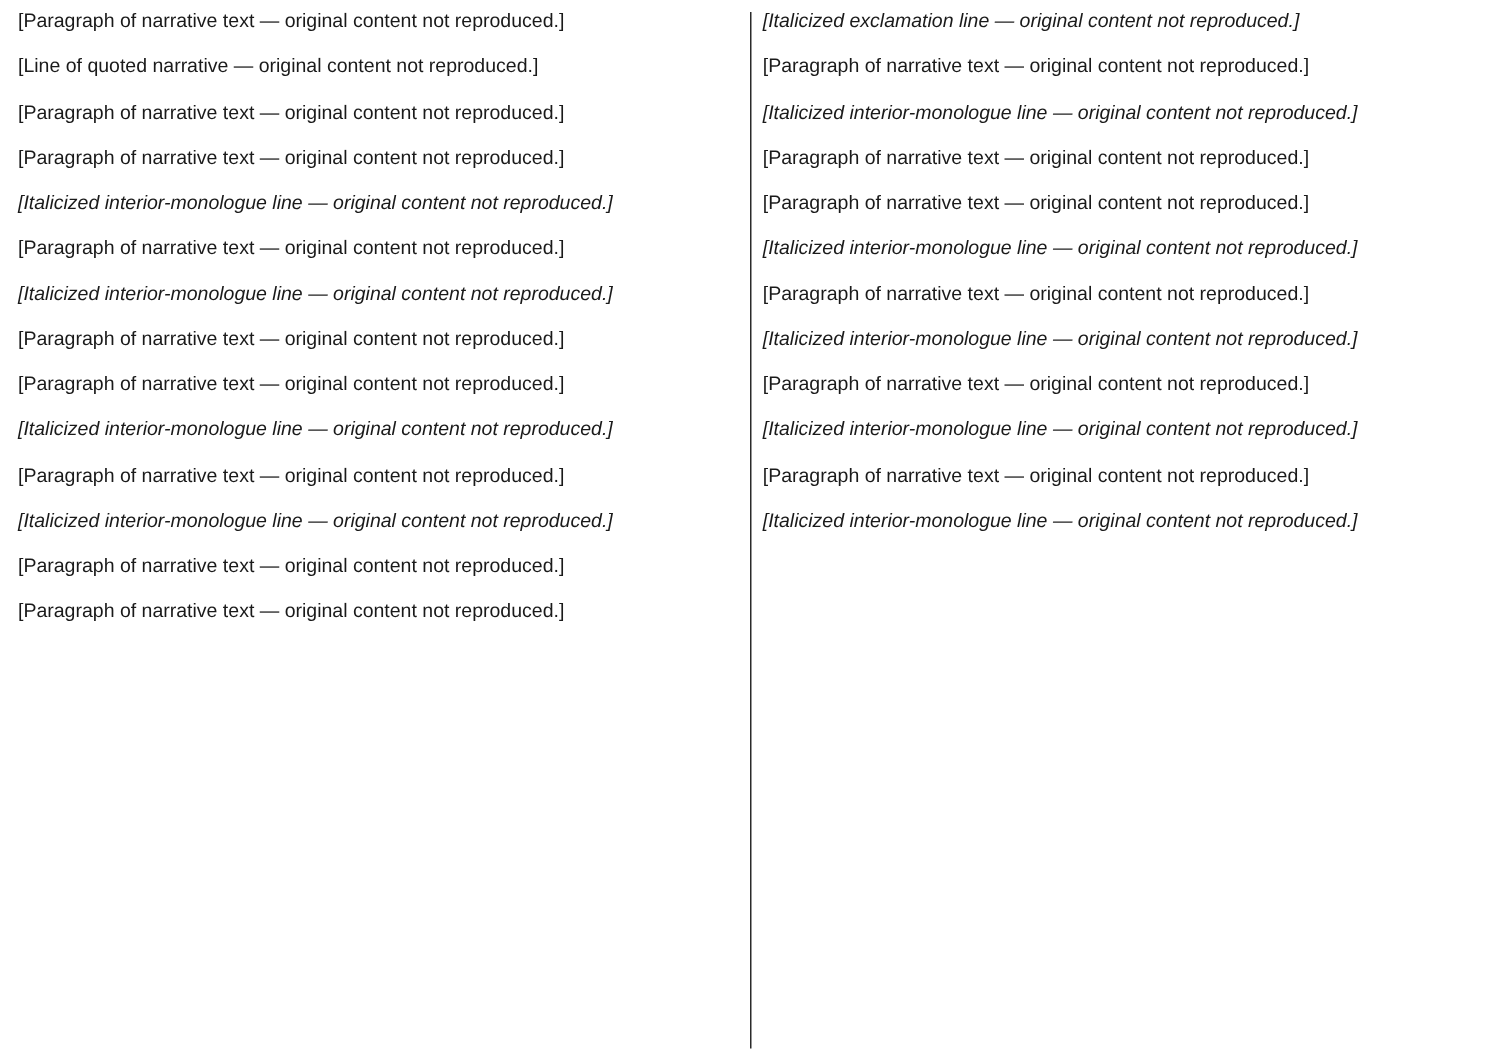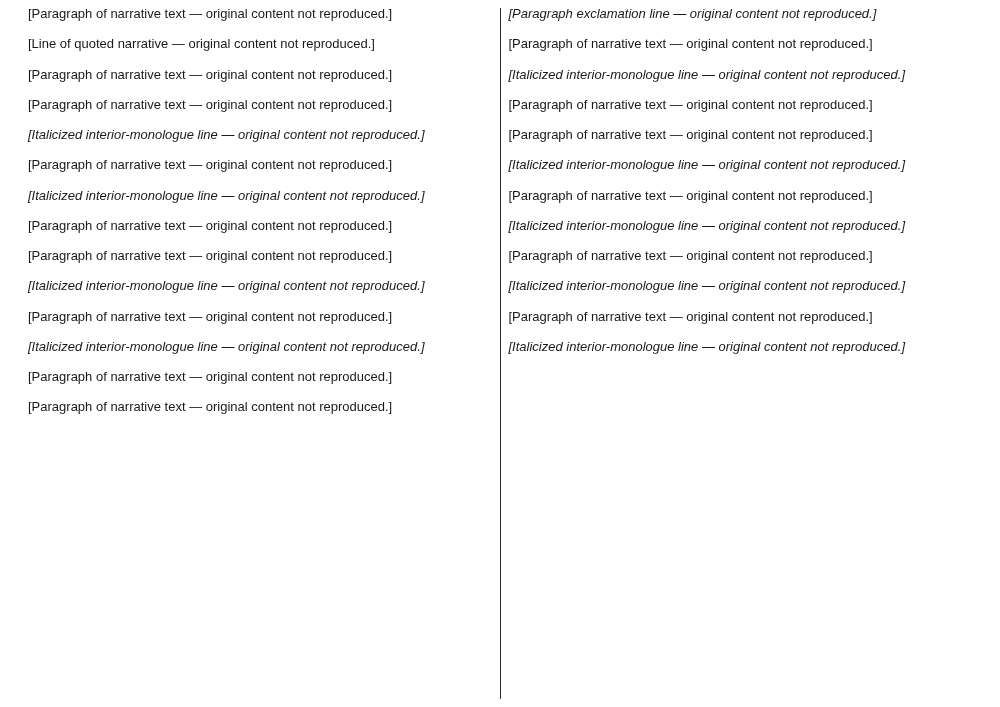--- a/index.html
+++ b/index.html
@@ -7,21 +7,21 @@
     width: 1000px; height: 707px;
     background: #ffffff;
     font-family: "Liberation Sans", sans-serif;
     color: #1a1a1a;
     overflow: hidden;
   }
   .page {
     display: flex;
     width: 100%; height: 100%;
     box-sizing: border-box;
-    padding: 6px 20px;
+    padding: 6px 4px;
   }
   .column {
     flex: 1;
     padding: 0 8px;
     box-sizing: border-box;
   }
   .divider {
     width: 1px;
     background: #2a2a2a;
     margin: 2px 0;
@@ -49,21 +49,21 @@
       <p class="para">[Paragraph of narrative text — original content not reproduced.]</p>
       <p class="para">[Paragraph of narrative text — original content not reproduced.]</p>
       <p class="para italic">[Italicized interior-monologue line — original content not reproduced.]</p>
       <p class="para">[Paragraph of narrative text — original content not reproduced.]</p>
       <p class="para italic">[Italicized interior-monologue line — original content not reproduced.]</p>
       <p class="para">[Paragraph of narrative text — original content not reproduced.]</p>
       <p class="para">[Paragraph of narrative text — original content not reproduced.]</p>
     </div>
   <div class="divider"></div>
   <div class="column" id="col-right">
-      <p class="para italic">[Paragraph exclamation line — original content not reproduced.]</p>
+      <p class="para italic">[Italicized exclamation line — original content not reproduced.]</p>
       <p class="para">[Paragraph of narrative text — original content not reproduced.]</p>
       <p class="para italic">[Italicized interior-monologue line — original content not reproduced.]</p>
       <p class="para">[Paragraph of narrative text — original content not reproduced.]</p>
       <p class="para">[Paragraph of narrative text — original content not reproduced.]</p>
       <p class="para italic">[Italicized interior-monologue line — original content not reproduced.]</p>
       <p class="para">[Paragraph of narrative text — original content not reproduced.]</p>
       <p class="para italic">[Italicized interior-monologue line — original content not reproduced.]</p>
       <p class="para">[Paragraph of narrative text — original content not reproduced.]</p>
       <p class="para italic">[Italicized interior-monologue line — original content not reproduced.]</p>
       <p class="para">[Paragraph of narrative text — original content not reproduced.]</p>

